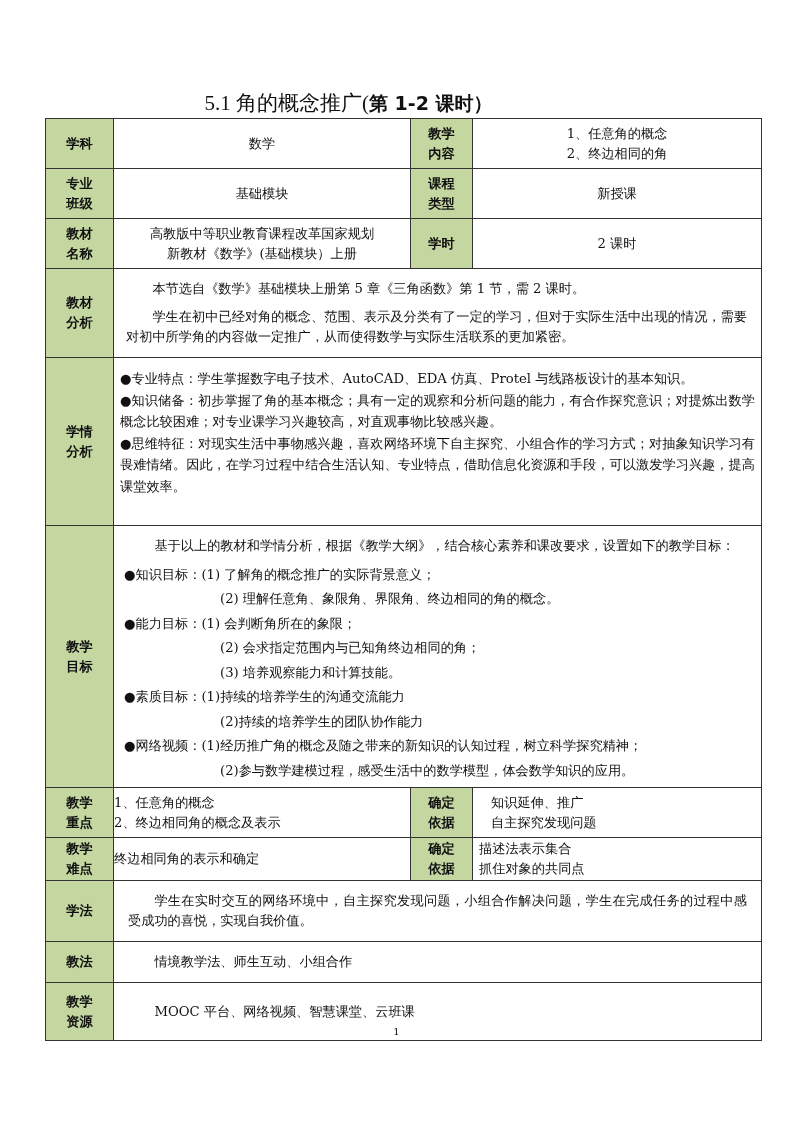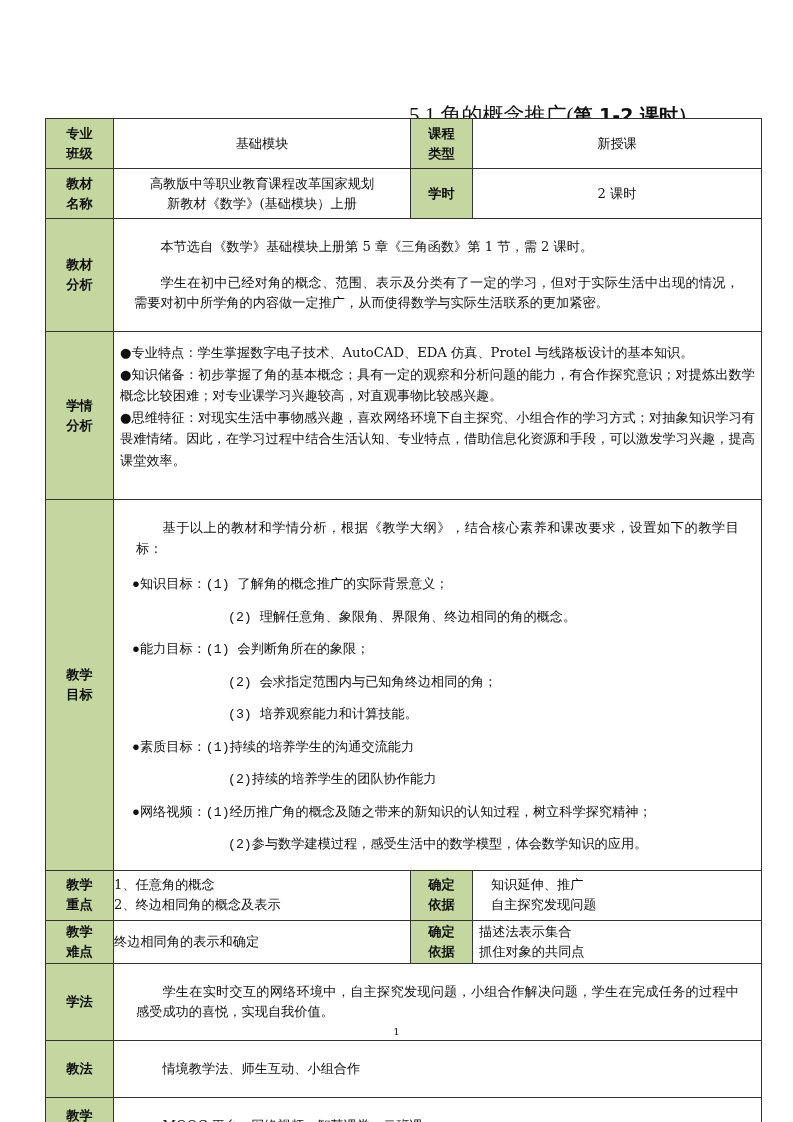--- a/index.html
+++ b/index.html
@@ -1,48 +1,60 @@
 <!DOCTYPE html>
 <html><head>
 <meta charset="utf-8">
 <style>
   html, body { margin:0; padding:0; background:#ffffff; }
   body { width:793px; height:1122px; position:relative; overflow:hidden;
          font-family:"DejaVu Serif","Liberation Serif",serif; color:#111; }
-  .title { position:absolute; left:0; width:697px; top:102px; text-align:right;
+  .title { position:absolute; left:0; width:697px; top:90px; text-align:center;
            font-size:21px; line-height:26px; font-family:"Liberation Serif","DejaVu Serif",serif; }
   .title .bold { font-weight:bold; font-family:"DejaVu Sans","Liberation Sans",sans-serif; font-size:19px; }
   table.plan { position:absolute; left:45px; top:118px; width:716px; border-collapse:collapse;
                table-layout:fixed; }
   table.plan td { border:1.3px solid #333; padding:0; vertical-align:middle; font-size:13.2px; line-height:20px; }
   td.lbl { background:#c5d7a1; text-align:center; font-weight:bold;
            font-family:"DejaVu Sans","Liberation Sans",sans-serif; font-size:13.5px; line-height:20px; }
   td.val { background:#fff; }
   td.center { text-align:center; }
-  .para { text-indent:2em; margin:16px; }
+  .para { text-indent:2em; margin:8px; }
   .blk { padding:2px 6px 2px 8px; text-align:justify; }
-  .line { margin:12px; white-space:nowrap;font-family:Liberation Mono, monospace; }
+  .line { margin:4px; white-space:nowrap; }
   .ind1 { padding-left:96px; }
   .pad { padding-left:8px; }
   .pagenum { position:absolute; top:1026px; left:0; width:793px; text-align:center; font-size:10px; }
 </style>
 </head>
 <body>
 
 <div class="title"><span>5.1 角的概念推广(</span><span class="bold">第 1-2 课时）</span></div>
 
 <table class="plan">
   <colgroup>
     <col style="width:68px">
       <col style="width:297px">
       <col style="width:62px">
       <col style="width:289px">
   </colgroup>
 
   <tbody>
+      <tr style="height:50px">
+    <td class="lbl">学科</td>
+    <td class="val center">数学</td>
+    <td class="lbl">
+          <div>教学</div>
+          <div>内容</div>
+        </td>
+    <td class="val center">
+      <div>1、任意角的概念</div>
+      <div>2、终边相同的角</div>
+    </td>
+  </tr>
 
   <tr style="height:50px">
     <td class="lbl">
           <div>专业</div>
           <div>班级</div>
         </td>
     <td class="val center">基础模块</td>
     <td class="lbl">
           <div>课程</div>
           <div>类型</div>

